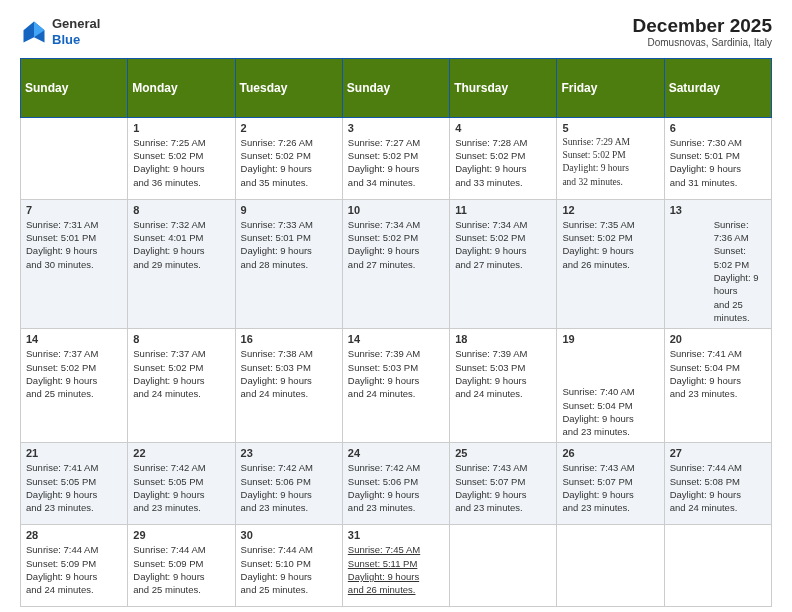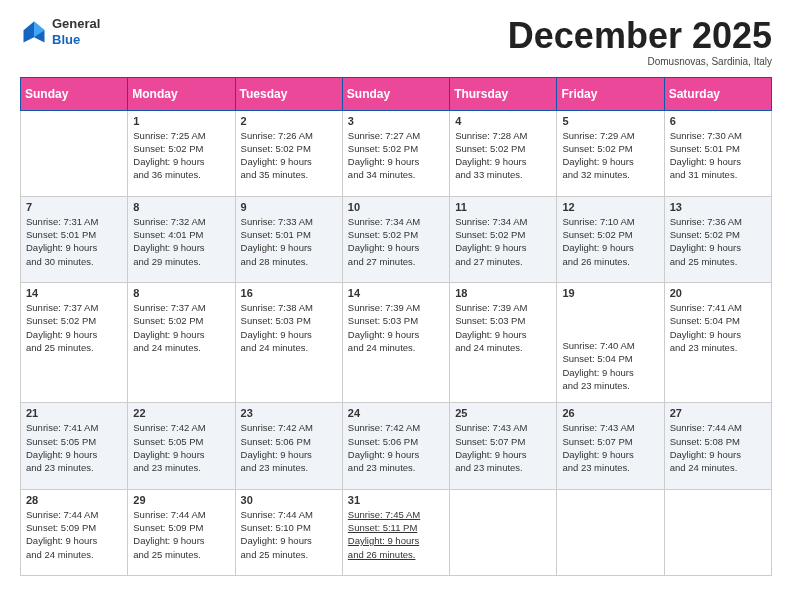--- a/index.html
+++ b/index.html
@@ -36,42 +36,42 @@
     .logo-general { color: #333; }
     .logo-blue { color: #1565c0; }
     .logo-icon {
       width: 28px;
       height: 28px;
     }
     .title-block {
       text-align: right;
     }
     .month-title {
-      font-size: 36px;
+      font-size: 19px;
       font-weight: bold;
       color: #222;
       line-height: 1.1;
     }
     .subtitle {
       font-size: 10px;
       color: #444;
     }
     .calendar {
       flex: 1;
       border: 1px solid #ccc;
       border-collapse: collapse;
       width: 100%;
       table-layout: fixed;
     }
     .calendar th {
-      background-color: #ec4899;
+      background-color: #4d7c0f;
       color: #fff;
       font-size: 12px;
       font-weight: bold;
-      padding: 9px 4px;
+      padding: 22px 4px;
       text-align: left;
       border: 1px solid #1156a8;
     }
     .calendar td {
       border: 1px solid #ccc;
       vertical-align: top;
       padding: 4px 5px;
       font-size: 10px;
       color: #333;
       height: 82px;
@@ -156,21 +156,21 @@
           </td>
           <td>
             <span class="day-number">4</span>
             <div class="day-info" style="white-space: pre-line;">Sunrise: 7:28 AM
 Sunset: 5:02 PM
 Daylight: 9 hours
 and 33 minutes.</div>
           </td>
           <td>
             <span class="day-number">5</span>
-            <div class="day-info" style="white-space: pre-line;">Sunrise: 7:29 AM
+            <div class="day-info" style="white-space: pre-line; font-family: Liberation Serif, serif;">Sunrise: 7:29 AM
 Sunset: 5:02 PM
 Daylight: 9 hours
 and 32 minutes.</div>
           </td>
           <td>
             <span class="day-number">6</span>
             <div class="day-info" style="white-space: pre-line;">Sunrise: 7:30 AM
 Sunset: 5:01 PM
 Daylight: 9 hours
 and 31 minutes.</div>
@@ -207,28 +207,28 @@
           </td>
           <td>
             <span class="day-number">11</span>
             <div class="day-info" style="white-space: pre-line;">Sunrise: 7:34 AM
 Sunset: 5:02 PM
 Daylight: 9 hours
 and 27 minutes.</div>
           </td>
           <td>
             <span class="day-number">12</span>
-            <div class="day-info" style="white-space: pre-line;">Sunrise: 7:10 AM
+            <div class="day-info" style="white-space: pre-line;">Sunrise: 7:35 AM
 Sunset: 5:02 PM
 Daylight: 9 hours
 and 26 minutes.</div>
           </td>
           <td>
             <span class="day-number">13</span>
-            <div class="day-info" style="white-space: pre-line;">Sunrise: 7:36 AM
+            <div class="day-info" style="white-space: pre-line; margin-left: 44px;">Sunrise: 7:36 AM
 Sunset: 5:02 PM
 Daylight: 9 hours
 and 25 minutes.</div>
           </td>
         </tr>
         <tr class="row-white">
           <td>
             <span class="day-number">14</span>
             <div class="day-info" style="white-space: pre-line;">Sunrise: 7:37 AM
 Sunset: 5:02 PM

